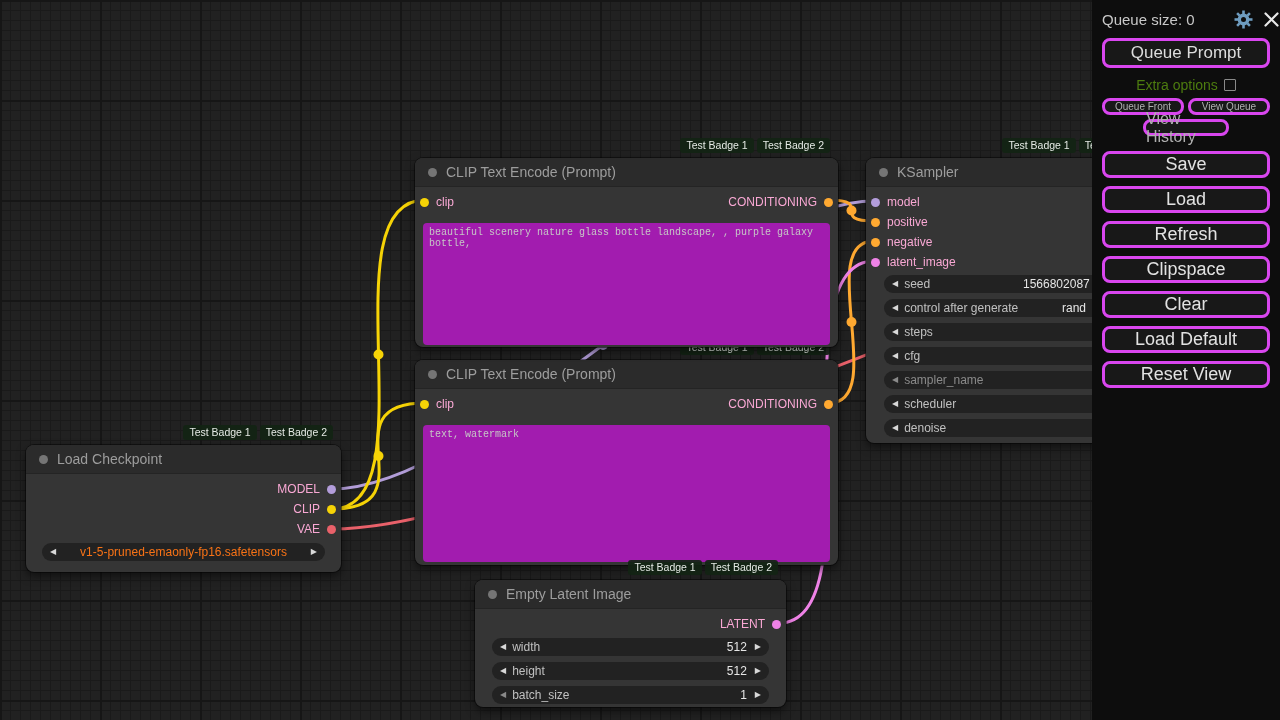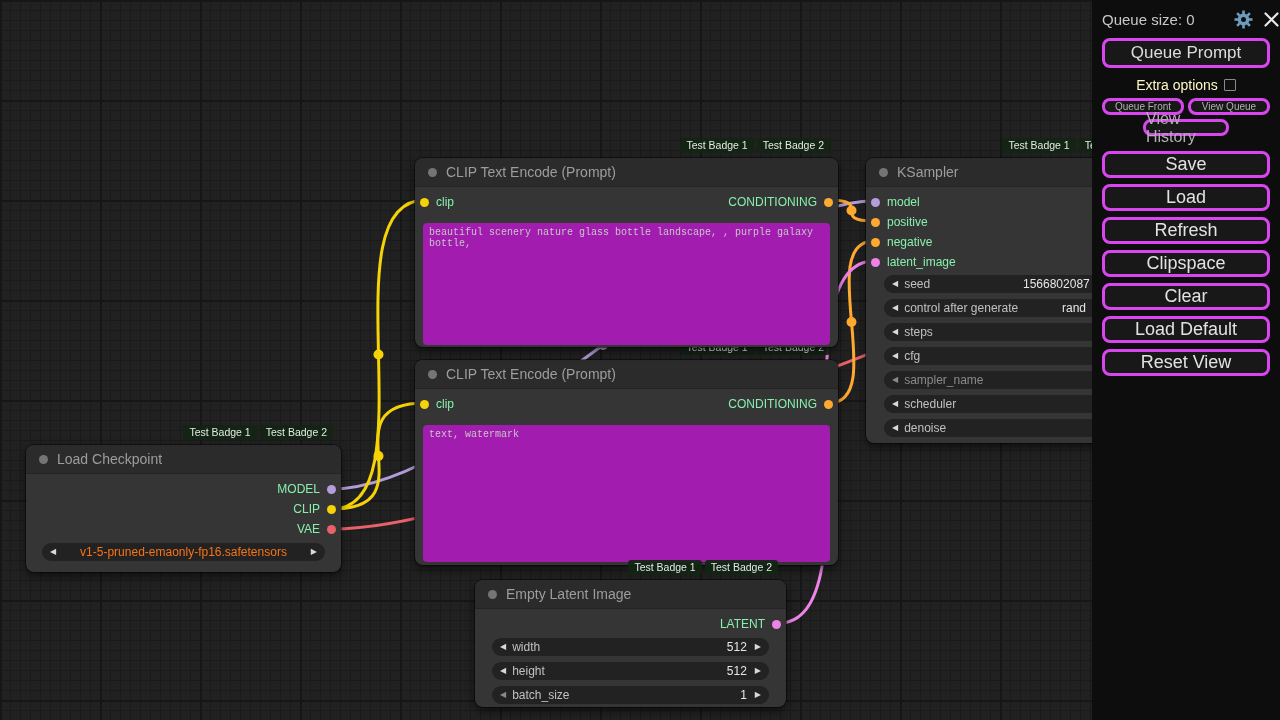--- a/index.html
+++ b/index.html
@@ -14,21 +14,21 @@
   #wires{position:absolute;left:0;top:0;z-index:1;pointer-events:none;}
   #wires path{fill:none;stroke-width:3;stroke-linecap:round;}
 
   .node{position:absolute;background:#353535;border-radius:8px;
     box-shadow:0 0 0 1px rgba(0,0,0,.45),0 4px 10px rgba(0,0,0,.55);}
   .nhead{height:28px;display:flex;align-items:center;gap:9px;padding:0 13px;
     background:#2b2b2b;border-bottom:1px solid #242424;border-radius:8px 8px 0 0;}
   .tdot{width:9px;height:9px;border-radius:50%;background:#757575;flex:0 0 auto;}
   .ntitle{font-size:14px;color:#9d9d9d;white-space:nowrap;}
   .nbody{padding-top:5px;}
-  .srow{height:20px;display:flex;align-items:center;font-size:12px;color:#86efac;padding:0 5px;}
+  .srow{height:20px;display:flex;align-items:center;font-size:12px;color:#f9a8d4;padding:0 5px;}
   .srow.dual{justify-content:space-between;}
   .srow.out{justify-content:flex-end;}
   .sin,.sout{display:flex;align-items:center;gap:7px;}
   .pdot{width:9px;height:9px;border-radius:50%;flex:0 0 auto;}
   .c-model{background:#B39DDB}.c-clip{background:#F6D306}.c-vae{background:#E9616A}
   .c-cond{background:#FFA931}.c-latent{background:#EE82E6}
   .prompt{margin:11px 8px 0;background:#a21caf;border-radius:4px;padding:4px 6px;
     font-family:Liberation Mono, monospace;font-size:10px;line-height:11px;color:#c6c6c6;
     white-space:pre-wrap;word-wrap:break-word;overflow:hidden;box-sizing:border-box;}
   .widget{position:relative;height:18px;background:#222;border-radius:9px;
@@ -46,27 +46,27 @@
   .badge{background:rgba(18,36,19,.92);color:#e4e9e4;font-size:10.5px;line-height:15px;
     padding:0 6px;border-radius:3px;white-space:nowrap;}
 
   #menu{position:absolute;left:1092px;top:0;width:188px;height:720px;background:#0d0d0d;z-index:10;}
   .mhead{display:flex;align-items:center;padding:10px 0 0 10px;gap:10px;}
   .qsize{flex:1;font-size:15px;color:#c8c8c8;}
   .mbtn{display:flex;align-items:center;justify-content:center;background:#181818;
     border:3px solid #d946ef;border-radius:8px;color:#dcdcdc;box-sizing:border-box;}
   #qprompt{margin:9px 10px 0;height:30px;font-size:17px;}
   .extrarow{display:flex;align-items:center;justify-content:center;gap:6px;margin-top:9px;
-    font-size:14px;color:#fef9c3;}
+    font-size:14px;color:#4d7c0f;}
   .chk{width:10px;height:10px;border:1px solid #8a8a8a;background:#101010;border-radius:1px;}
   .smallrow{display:flex;gap:4px;margin:5px 10px 0;}
   .sbtn{flex:1;height:17px;font-size:10px;color:#b0b0b0;border-radius:8px;}
   #vhist{width:86px;height:17px;font-size:16px;color:#b0b0b0;margin:4px auto 0;}
   .biglist{margin-top:15px;}
-  .biglist .mbtn{margin:2px 10px 6px;height:27px;font-size:18px;color:#e2e2e2;}
+  .biglist .mbtn{margin:8px 10px 6px;height:27px;font-size:18px;color:#e2e2e2;}
 </style>
 </head>
 <body>
 
 <div id="stage">
 
   <svg id="wires" width="1280" height="720" viewBox="0 0 1280 720">
     <path d="M 332 489 C 482 489, 724 201, 874 201" stroke="#B29DD8"></path>
     <path d="M 332 529 C 532 529, 950 280, 1150 280" stroke="#E9616A"></path>
     <path d="M 332 509 C 432 509, 325 200, 425 200" stroke="#F6D306"></path>

